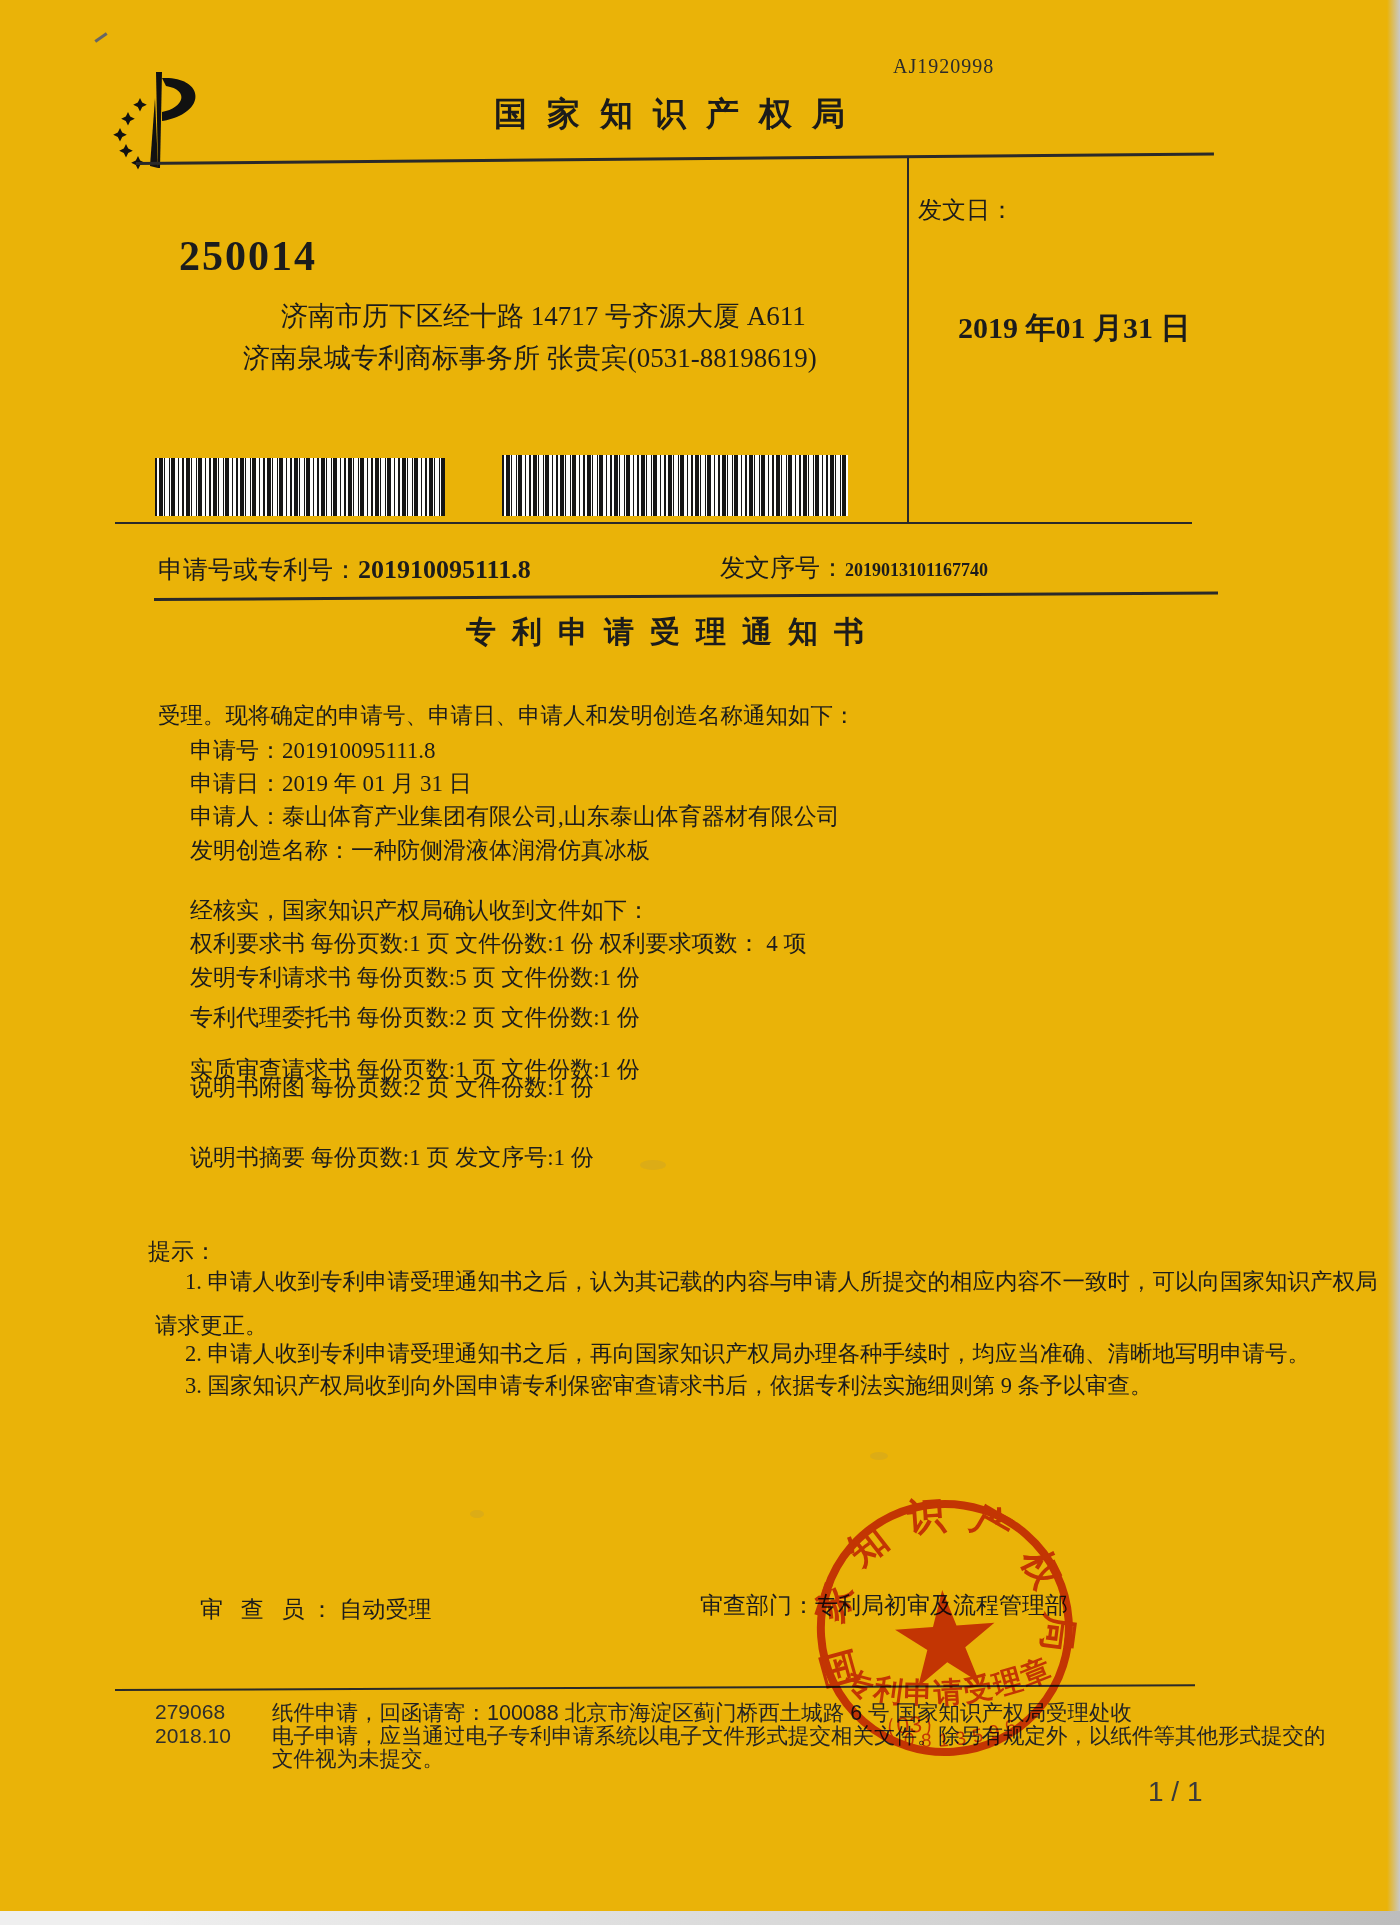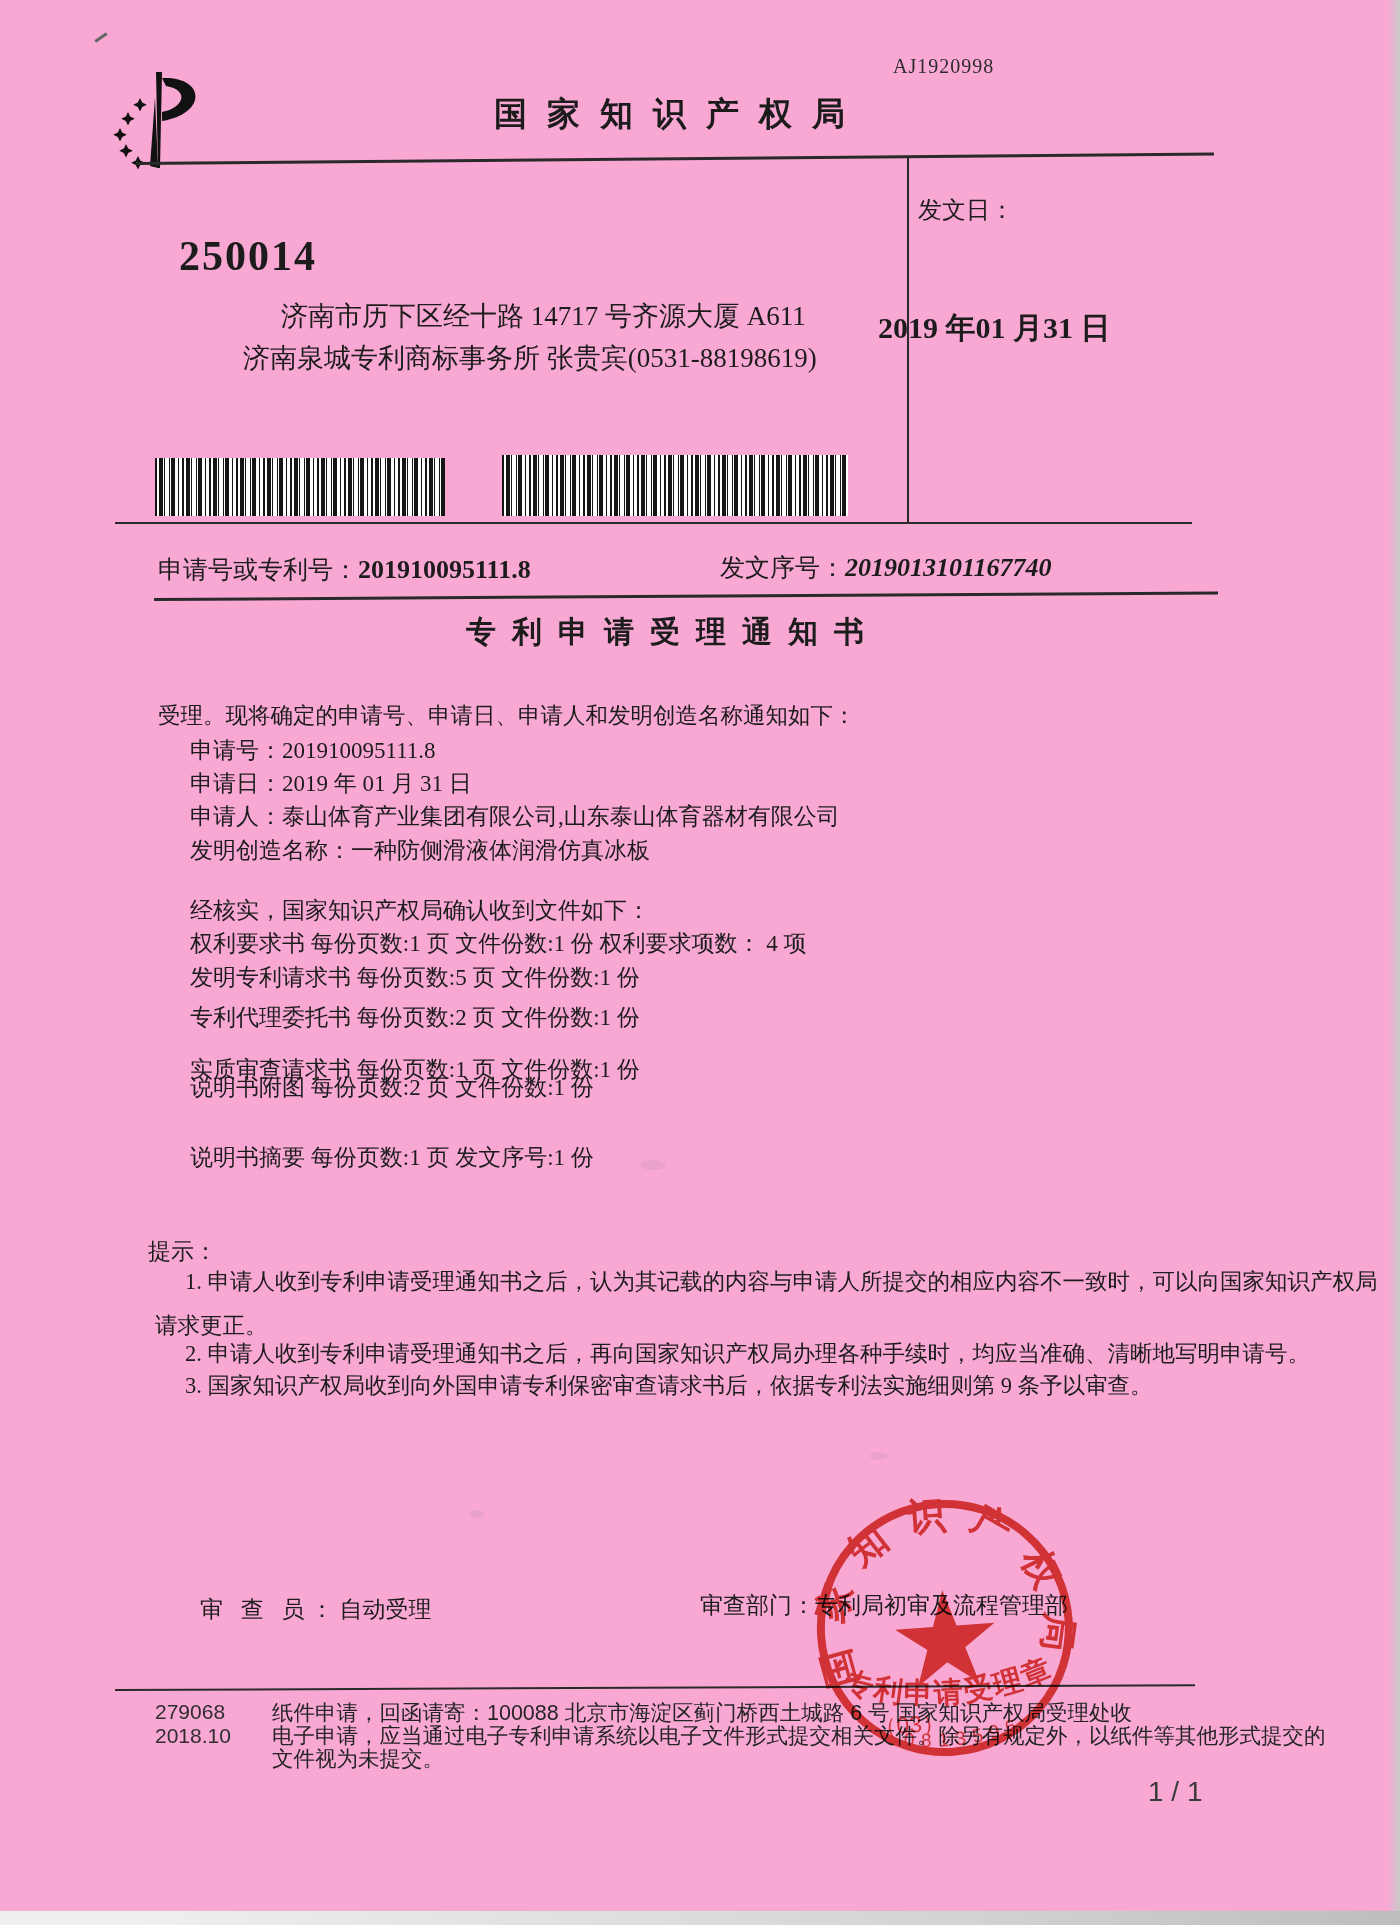--- a/index.html
+++ b/index.html
@@ -1,18 +1,18 @@
 <!DOCTYPE html>
 <html><head>
 <meta charset="utf-8">
 <style>
   html,body{margin:0;padding:0;background:#9a9a9a;}
   .page{
     position:relative;width:1400px;height:1925px;margin:0 auto;
-    background:#f9a8d4;overflow:hidden;
+    background:#eab308;overflow:hidden;
     font-family:"Liberation Serif",serif;color:#1c1c1c;
   }
   .abs{position:absolute;white-space:nowrap;}
   .heiti{font-family:"Liberation Sans",sans-serif;}
   .rule{position:absolute;background:#2a2a2a;}
   .num{font-family:"Liberation Serif",serif;font-weight:bold;}
   .barcode{
     position:absolute;
     background:repeating-linear-gradient(90deg,
       #151515 0px,#151515 2px,#fdfdfc 2px,#fdfdfc 4px,
@@ -58,30 +58,30 @@
   <div class="rule" style="left:136px;top:162px;width:1078px;height:3px;transform:rotate(-0.5deg);transform-origin:left center;"></div>
 
   <div class="rule" style="left:907px;top:158px;width:2px;height:365px;"></div>
   <div class="rule" style="left:115px;top:522px;width:1077px;height:2px;"></div>
 
   <div class="abs num" style="left:179px;top:232px;font-size:42px;letter-spacing:2px;">250014</div>
   <div class="abs" style="left:281px;top:298px;font-size:27px;">济南市历下区经十路 14717 号齐源大厦 A611</div>
   <div class="abs" style="left:243px;top:340px;font-size:27px;">济南泉城专利商标事务所 张贵宾(0531-88198619)</div>
 
   <div class="abs" style="left:918px;top:194px;font-size:24px;">发文日：</div>
-  <div class="abs" style="left:878px;top:308px;font-size:30px;font-weight:bold;">2019 年01 月31 日</div>
+  <div class="abs" style="left:958px;top:308px;font-size:30px;font-weight:bold;">2019 年01 月31 日</div>
 
   <div class="barcode" style="left:155px;top:458px;width:290px;height:58px;"></div>
   <div class="barcode" style="left:502px;top:455px;width:346px;height:61px;"></div>
 
   <div class="abs" style="left:158px;top:553px;font-size:25px;">
     <span>申请号或专利号：</span><span class="num" style="font-size:26px;">201910095111.8</span>
   </div>
   <div class="abs" style="left:720px;top:551px;font-size:25px;">
-    <span>发文序号：</span><span class="num" style="font-size:26px;font-style:italic;">2019013101167740</span>
+    <span>发文序号：</span><span class="num" style="font-size:18px;">2019013101167740</span>
   </div>
 
   <div class="rule" style="left:154px;top:598px;width:1064px;height:3px;transform:rotate(-0.35deg);transform-origin:left center;"></div>
 
   <div class="abs heiti" style="left:453px;top:612px;width:440px;text-align:center;font-size:30px;font-weight:bold;letter-spacing:16px;">专利申请受理通知书</div>
 
   <div class="abs" style="left:158px;top:700px;font-size:22.5px;">受理。现将确定的申请号、申请日、申请人和发明创造名称通知如下：</div>
 
   <div class="abs" style="left:190px;top:735px;font-size:23px;">
     <span>申请号：</span><span class="num" style="font-weight:normal;">201910095111.8</span>

